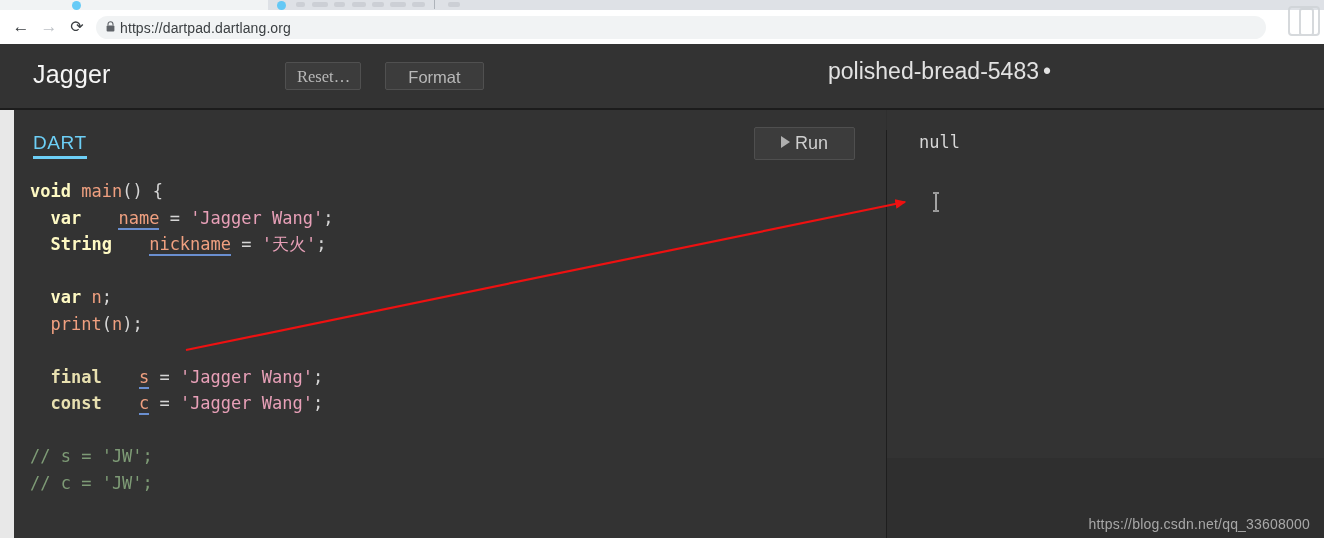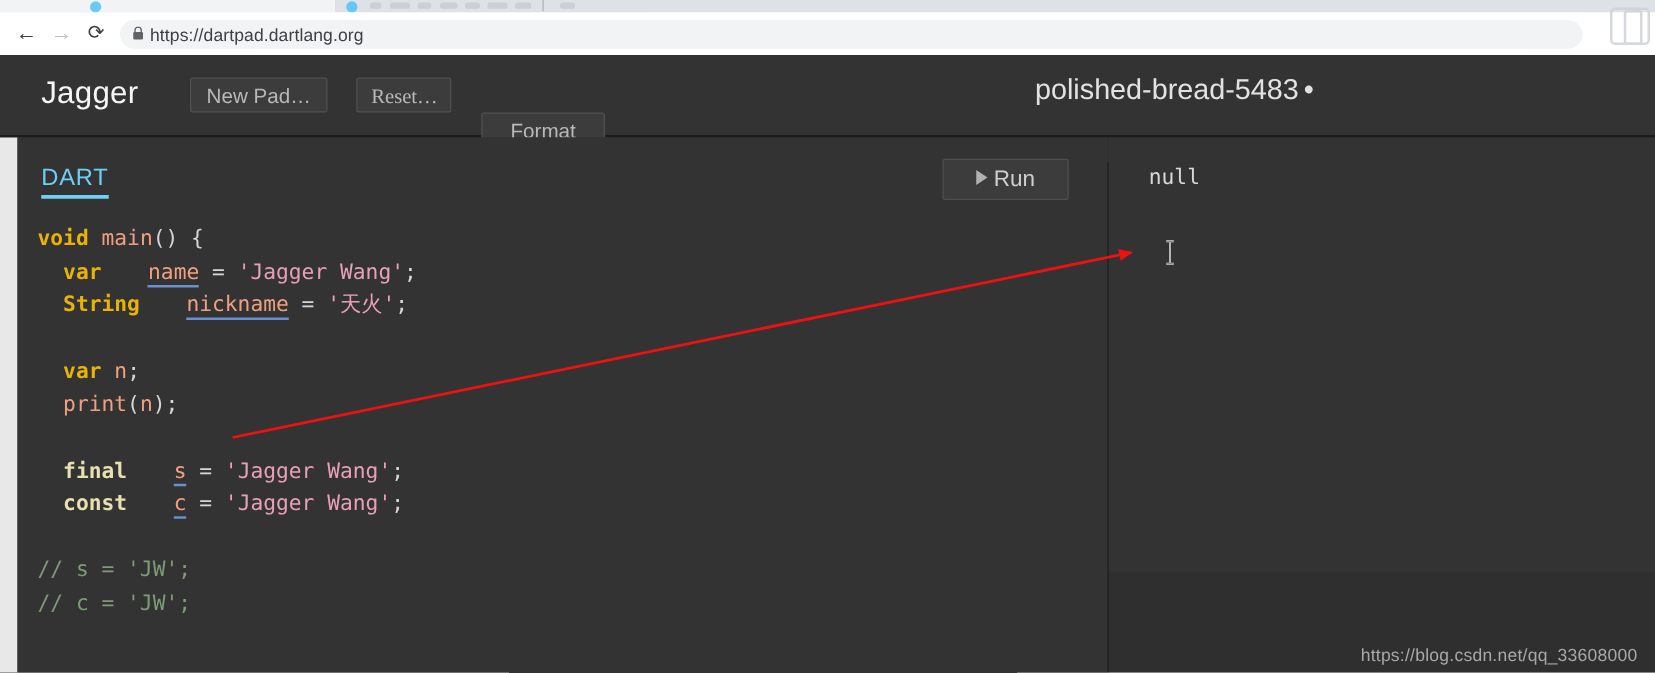--- a/index.html
+++ b/index.html
@@ -160,21 +160,21 @@
     border-radius: 2px;
     color: #b8b8b8;
     font-size: 16.5px;
     line-height: 28px;
     text-align: center;
     padding: 0 11px;
     box-sizing: border-box;
   }
   .dp-btn-newpad { left: 152px; width: 110px; }
   .dp-btn-reset  { left: 285px; width: 76px; font-family: Liberation Serif, serif; }
-  .dp-btn-format { left: 385px; width: 99px; margin-top: 28px; }
+  .dp-btn-format { left: 385px; width: 99px; }
   .dp-title {
     position: absolute;
     left: 828px; top: 14px;
     font-size: 23px;
     color: #e2e2e2;
   }
   .dp-title .dot { margin-left: 4px; }
 
   .dp-body {
     position: absolute;
@@ -242,21 +242,21 @@
     position: absolute;
     left: 16px; top: 68px;
     width: 840px;
     font-family: "DejaVu Sans Mono", monospace;
     font-size: 17px;
     line-height: 26.5px;
     white-space: pre;
     color: #d6d6d6;
   }
   .ln { height: 26.5px; }
-  .kw-b   { color: #eab308; font-weight: bold; }   
+  .kw-b   { color: #fef9c3; font-weight: bold; }   
   .kw-y   { color: #e8e0b0; font-weight: bold; }   
   .ident  { color: #f0a080; }                       
   .vardec { color: #f0a080; border-bottom: 2px solid #6a8fd0; margin-left: 27px; }
   .str    { color: #e8a0b8; }
   .punc   { color: #d6d6d6; }
   .cmt    { color: #7e9b76; }
 
   .console-line {
     position: absolute;
     left: 32px; top: 22px;
@@ -321,21 +321,20 @@
     <span class="omni-url">https://dartpad.dartlang.org</span>
   </div>
 
   <div class="device-toolbar-icon"></div>
 </div>
 
 <div class="dartpad">
 
   <div class="dp-header">
     <div class="dp-logo">Jagger</div>
-    <div class="dp-btn dp-btn-newpad">New Pad…</div>
     <div class="dp-btn dp-btn-reset">Reset…</div>
     <div class="dp-btn dp-btn-format">Format</div>
     <div class="dp-title">
       <span>polished-bread-5483</span><span class="dot">•</span>
     </div>
   </div>
 
   <div class="dp-body">
     <div class="left-gutter"></div>
 

